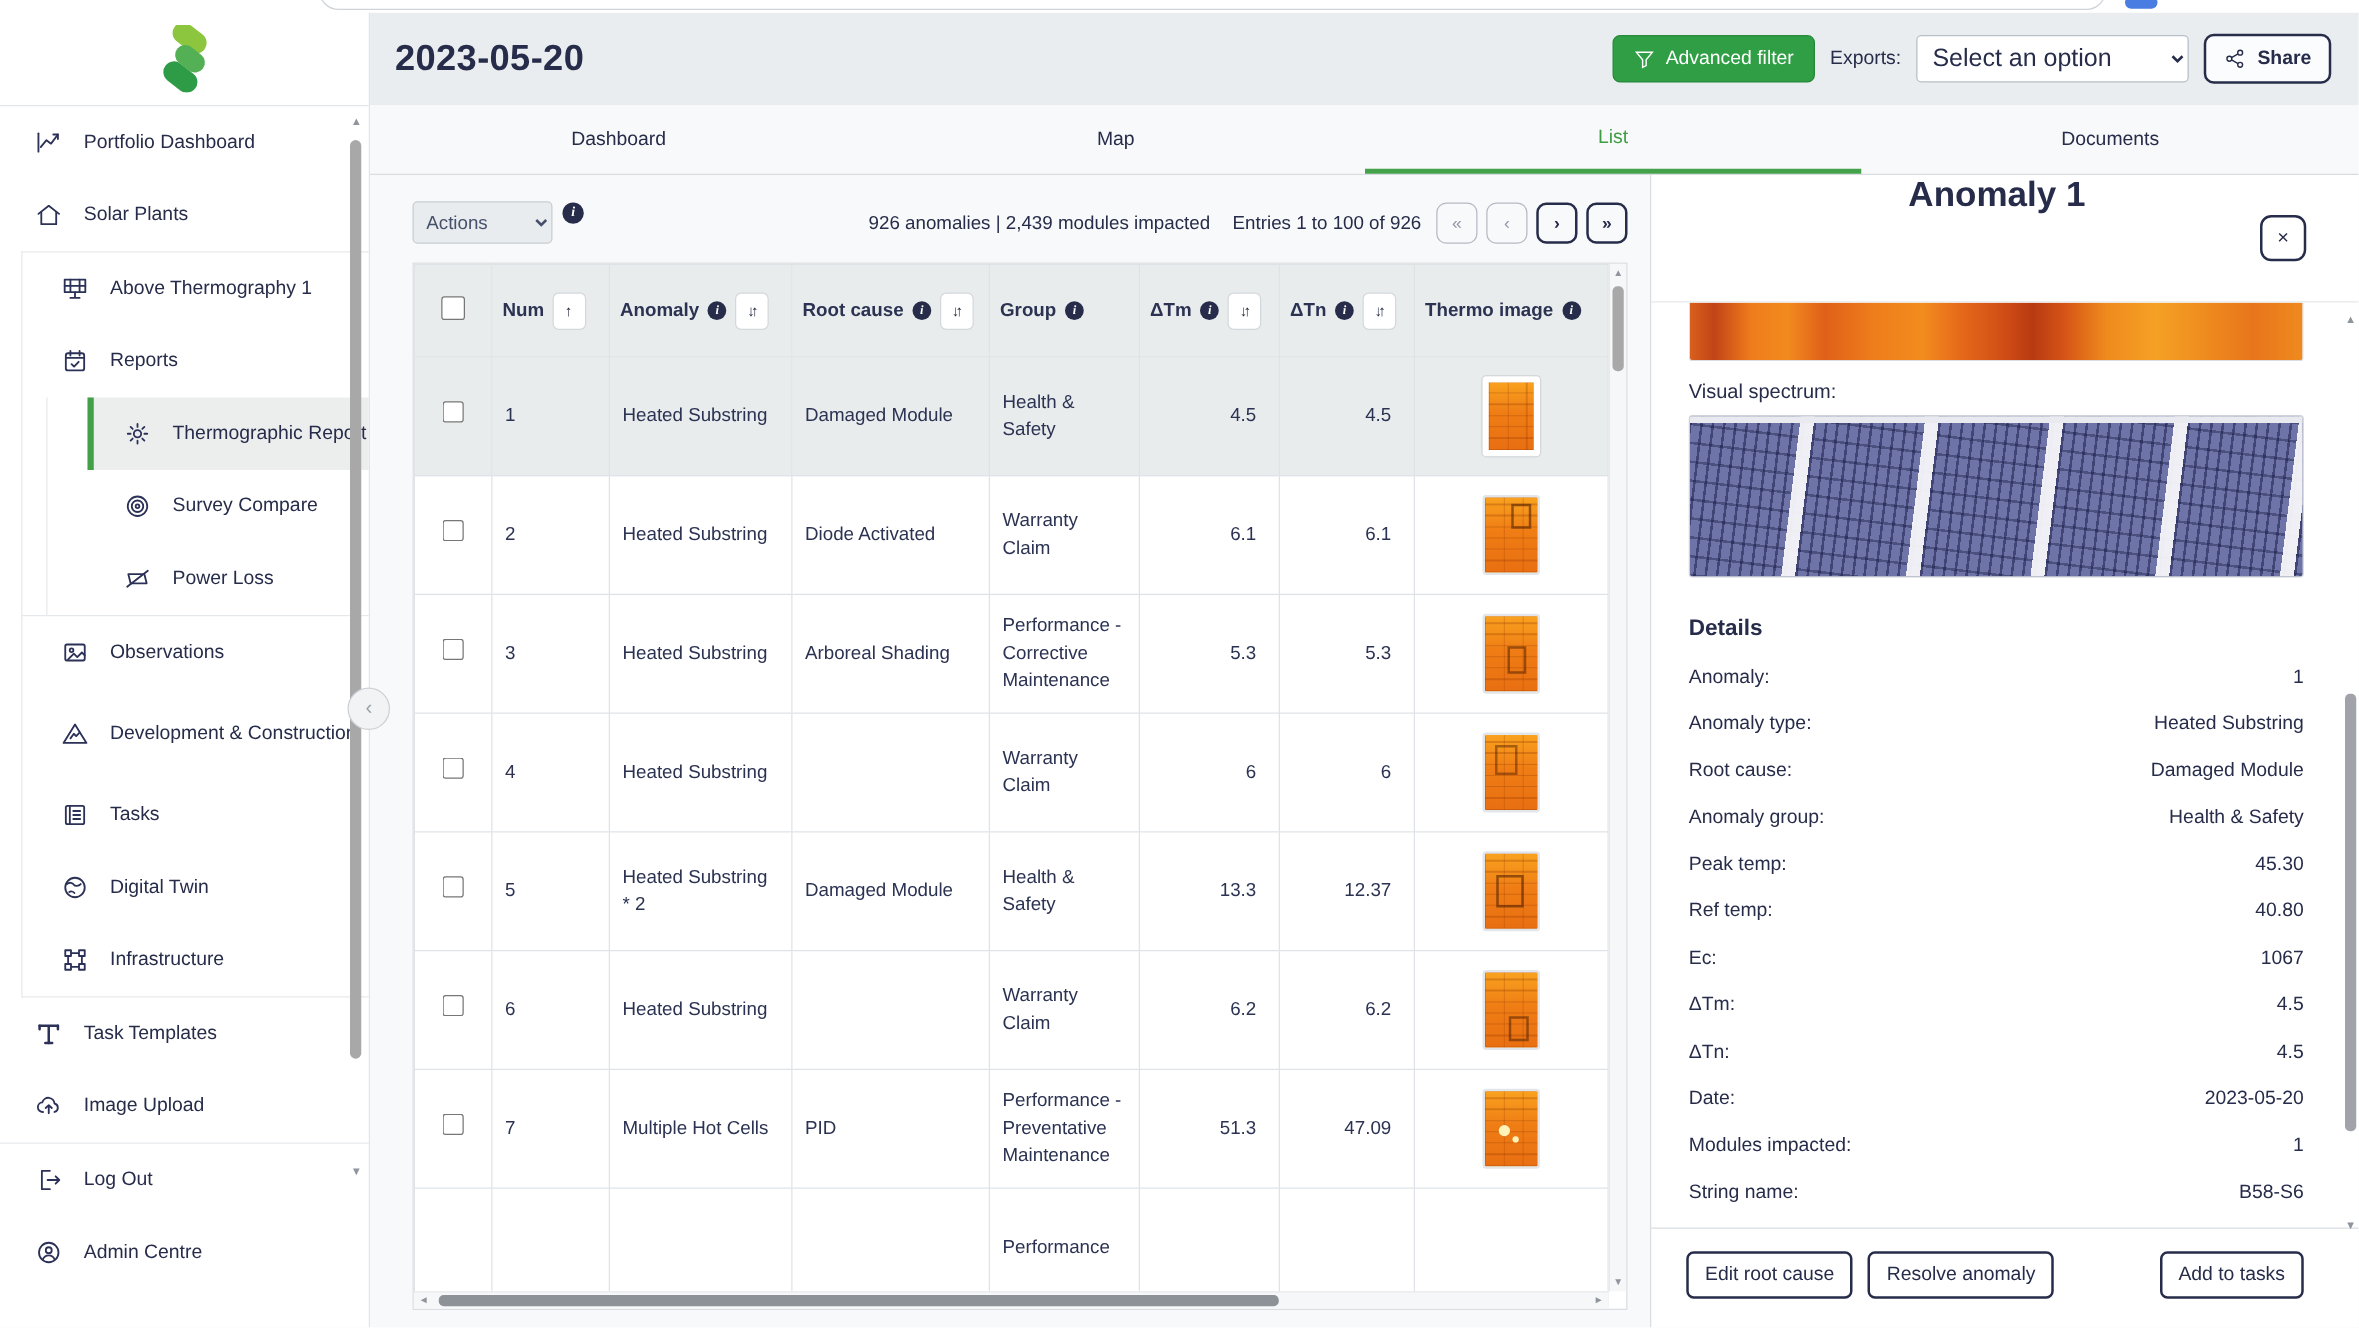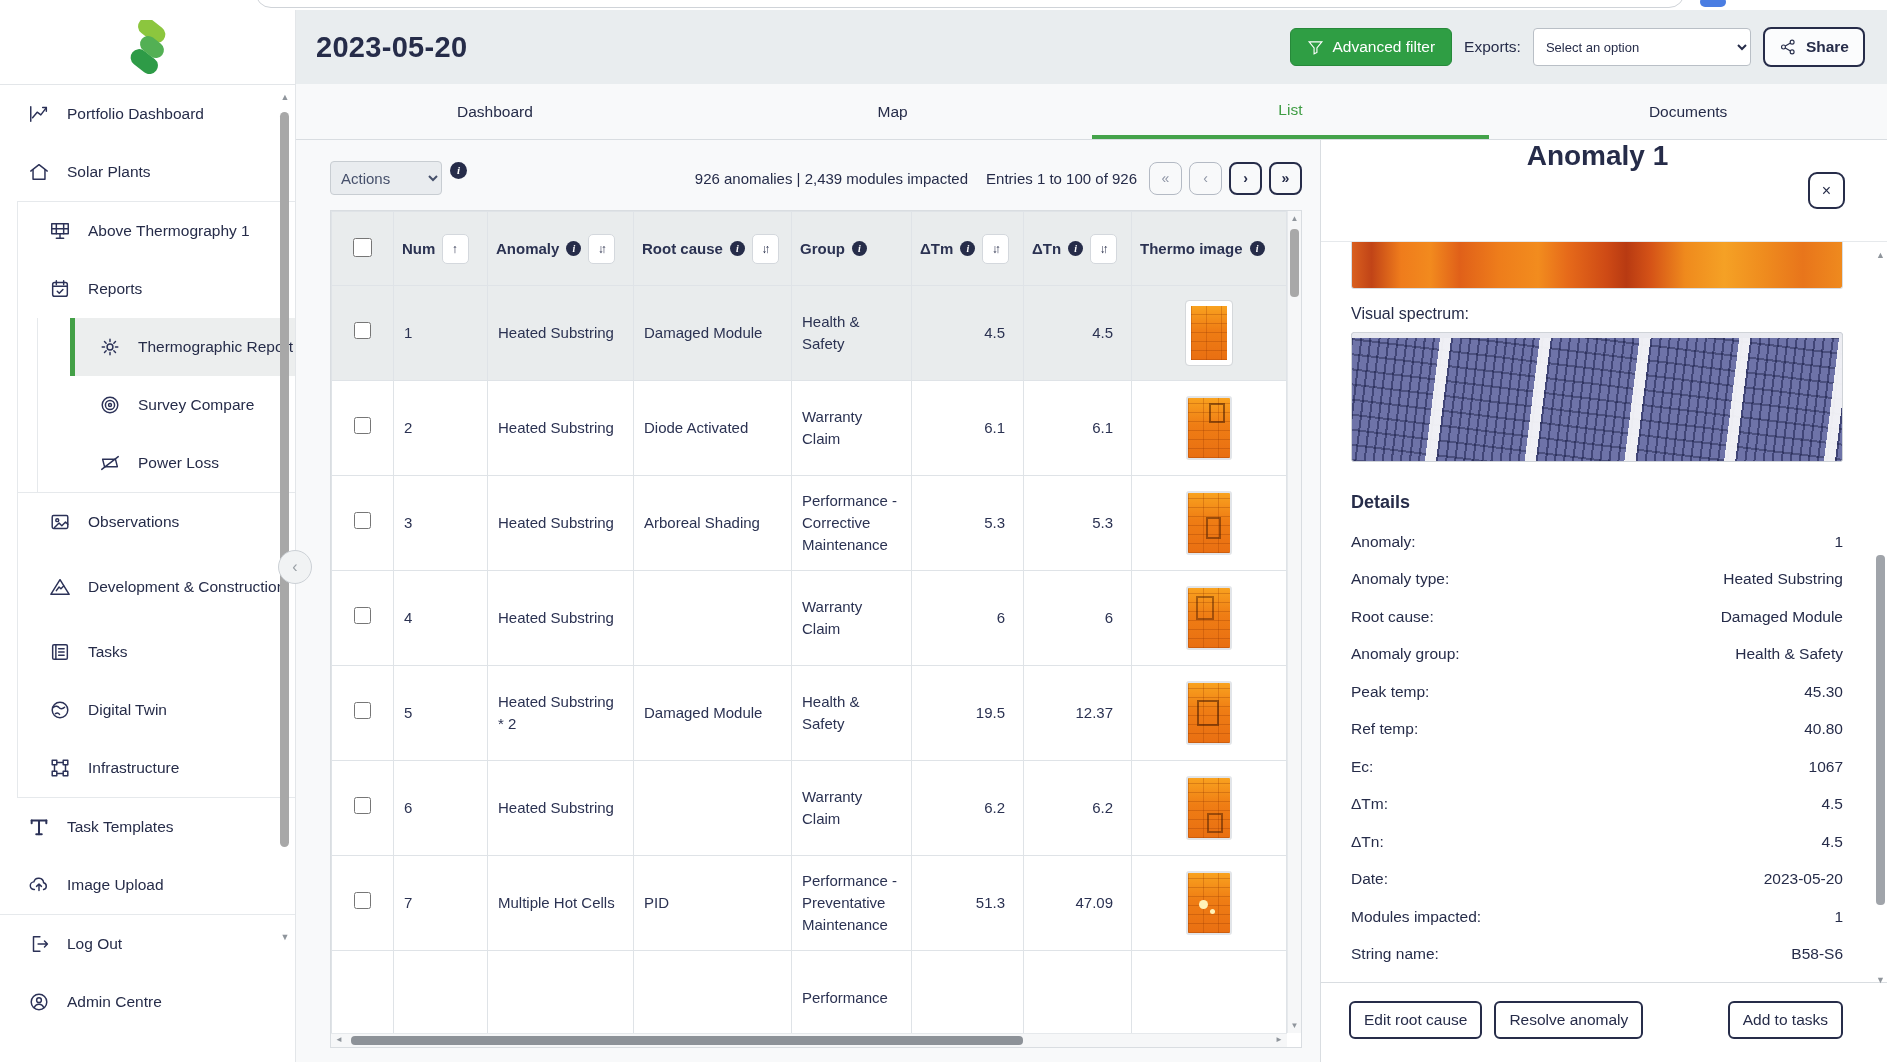--- a/index.html
+++ b/index.html
@@ -42,21 +42,21 @@
 
   
   .main { flex:1; min-width:0; display:flex; flex-direction:column; }
   .topbar { height:74px; background:#e9edef; display:flex; align-items:center; padding:0 22px 0 20px; }
   .date-title { font-size:29px; font-weight:bold; letter-spacing:.3px; }
   .topbar-right { margin-left:auto; display:flex; align-items:center; gap:12px; }
   .btn-advanced { background:#2f9e44; color:#fff; border:1px solid #27893a; border-radius:6px; height:38px;
                   padding:0 16px; font-size:15.5px; display:flex; align-items:center; gap:9px; }
   .btn-advanced svg { stroke:#fff; fill:none; stroke-width:1.6; }
   .exports-label { font-size:15.5px; }
-  .exports-select { height:38px; width:218px; font-size:13px; border:1px solid #b9bfc6; border-radius:4px;
+  .exports-select { height:38px; width:218px; font-size:20px; border:1px solid #b9bfc6; border-radius:4px;
                     background:#fff; color:#262c49; padding:0 8px; }
   .btn-share { background:#fbfcfd; border:2px solid #262c49; border-radius:8px; height:40px; padding:0 14px;
                font-size:15.5px; color:#262c49; display:flex; align-items:center; gap:9px; font-weight:bold; }
   .btn-share svg { stroke:#262c49; fill:none; stroke-width:1.5; }
 
   .tabbar { height:56px; background:#f8f9fa; border-bottom:1px solid #d9dde1; display:flex; flex-shrink:0; }
   .tab { flex:1; display:flex; align-items:center; justify-content:center; font-size:15.5px; cursor:pointer; }
   .tab .tab-label { }
   .tab.active { border-bottom:4px solid #44a34a; }
   .tab.active .tab-label { color:#3f9d44; }
@@ -524,21 +524,21 @@
                     <span class="thermo"></span>
                   </td>
   </tr>
 
   <tr>
     <td class="cb-cell"><input type="checkbox" style=""></td>
     <td class="c-num">5</td>
     <td class="c-anom">Heated Substring * 2</td>
     <td class="c-root">Damaged Module</td>
     <td class="c-group">Health &amp; Safety</td>
-    <td class="c-dtm num">19.5</td>
+    <td class="c-dtm num">13.3</td>
     <td class="c-dtn num">12.37</td>
     <td class="c-thermo">
                     <span class="thermo"></span>
                   </td>
   </tr>
 
   <tr>
     <td class="cb-cell"><input type="checkbox" style=""></td>
     <td class="c-num">6</td>
     <td class="c-anom">Heated Substring</td>

